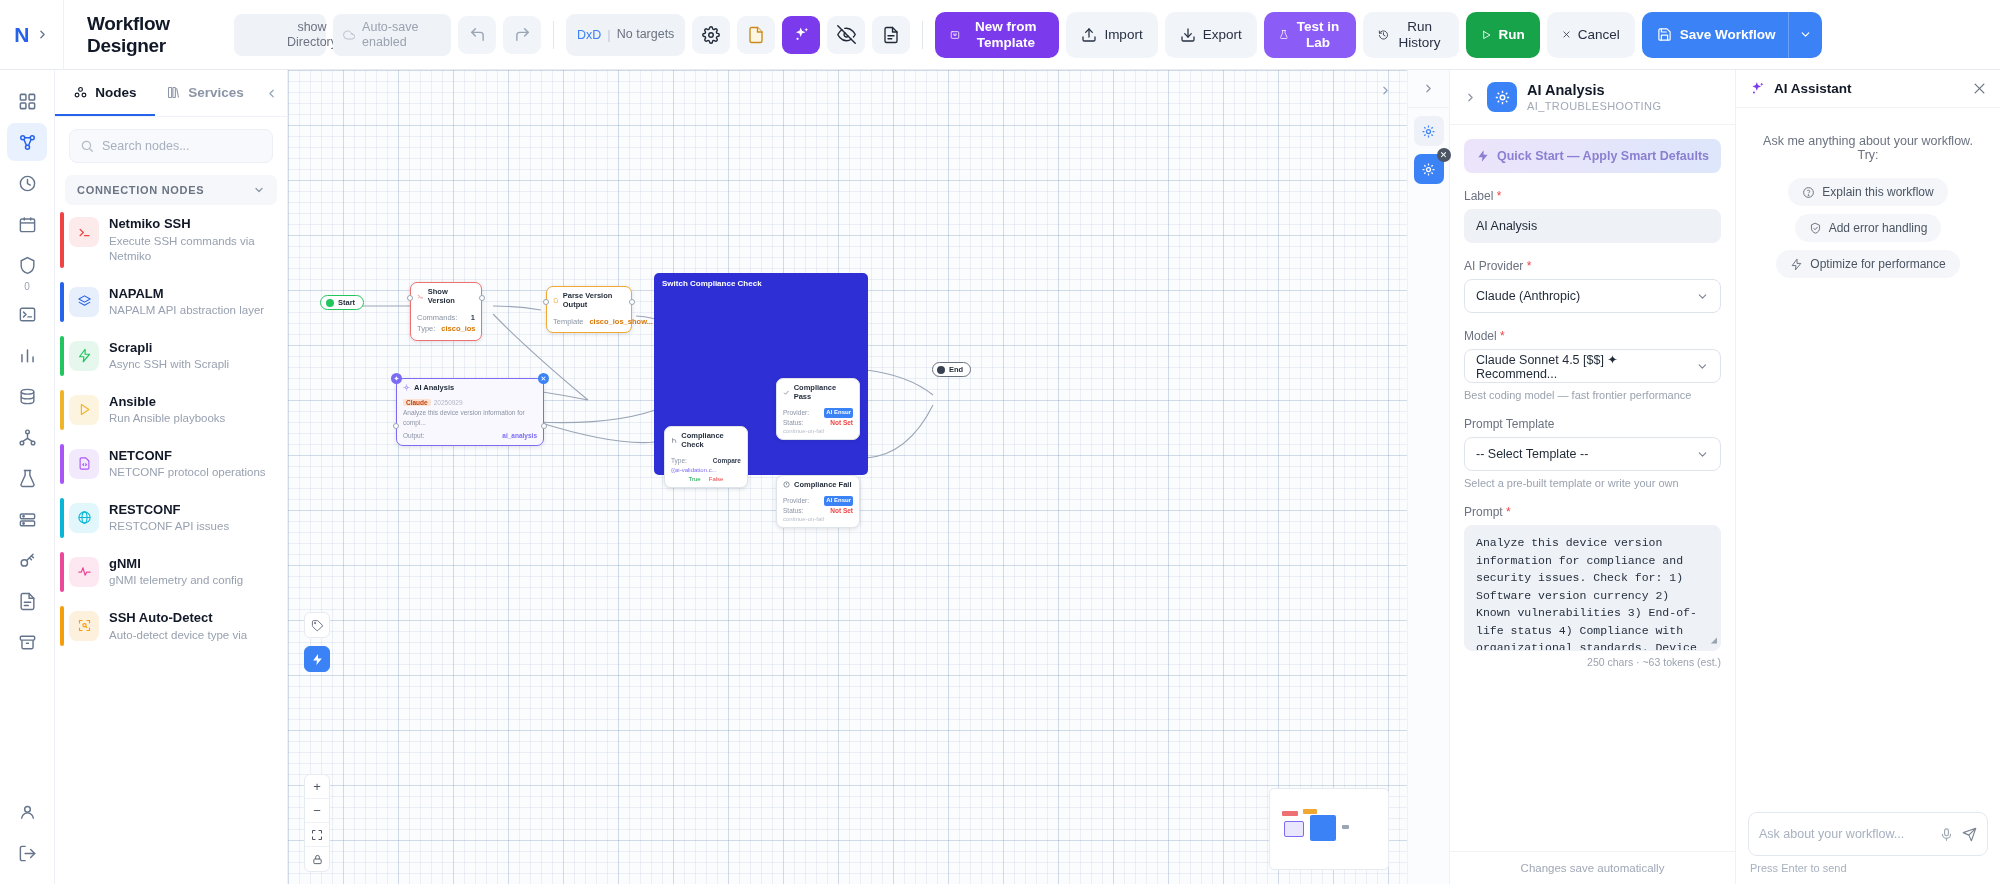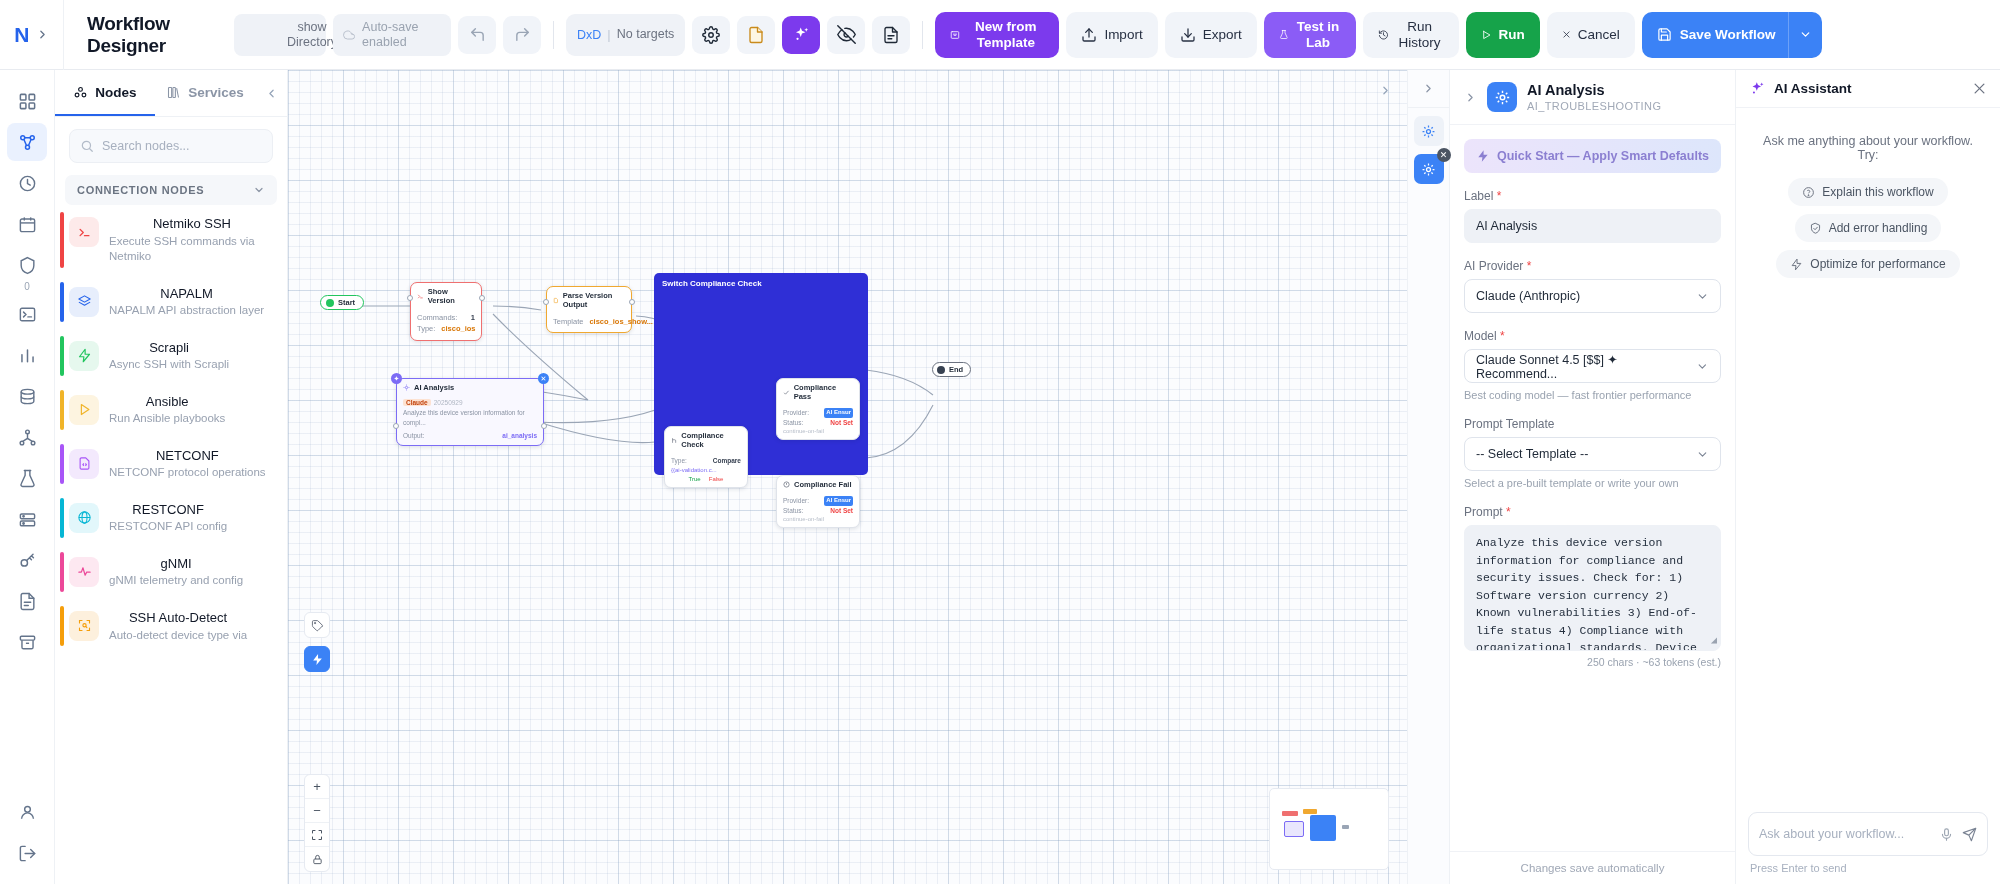--- a/index.html
+++ b/index.html
@@ -78,21 +78,21 @@
   .pal-collapse { width:32px; display:flex; align-items:center; justify-content:center; color:#94a3b8; cursor:pointer; }
   .pal-title { padding:14px 16px; font-size:13.5px; font-weight:700; color:#111827; border-bottom:1px solid #f0f2f6;}
   .pal-search-wrap { padding:12px 14px 8px; }
   .pal-search { background:#f7f9fc; border:1px solid #eceff4; border-radius:8px; height:34px; display:flex; align-items:center; gap:8px; padding:0 10px; color:#a7b0bf; font-size:12.5px; cursor:text;}
   .pal-group { margin:4px 10px 0; background:#f5f7fa; border-radius:7px; height:30px; display:flex; align-items:center; justify-content:space-between; padding:0 12px; cursor:pointer;}
   .pal-group-t { font-size:11px; font-weight:700; letter-spacing:.7px; color:#6b7482; }
   .pal-list { overflow:hidden; flex:1; }
   .node-item { display:flex; align-items:flex-start; gap:10px; padding:10px 12px 10px 14px; position:relative; cursor:grab; }
   .node-item::before { content:""; position:absolute; left:5px; top:7px; bottom:7px; width:3.5px; border-radius:3px; background:var(--accent);}
   .node-ico { width:30px; height:30px; border-radius:8px; display:flex; align-items:center; justify-content:center; flex:0 0 30px; margin-top:2px; }
-  .node-name { font-size:13px; font-weight:400; color:#111827; line-height:1.35;text-align:center; }
+  .node-name { font-size:13px; font-weight:700; color:#111827; line-height:1.35; }
   .node-desc { font-size:11.5px; color:#98a1b0; line-height:1.35; margin-top:1px; }
 
   
   .canvas { flex:1; position:relative; background:#fbfcfe; overflow:hidden; }
   .grid {
     position:absolute; inset:0;
     background-image:
       linear-gradient(to right, rgba(148,170,200,.16) 1px, transparent 1px),
       linear-gradient(to bottom, rgba(148,170,200,.16) 1px, transparent 1px),
       linear-gradient(to right, rgba(148,170,200,.30) 1px, transparent 1px),
@@ -557,21 +557,21 @@
           <div class="node-item" style="--accent: #06b6d4;">
             <div class="node-ico" style="background: rgb(226, 247, 251);">
               <svg width="15" height="15" viewBox="0 0 24 24" fill="none" stroke="#06b6d4" stroke-width="1.7">
                 <circle cx="12" cy="12" r="9"></circle>
                 <ellipse cx="12" cy="12" rx="4" ry="9"></ellipse>
                 <line x1="3" y1="12" x2="21" y2="12"></line>
               </svg>
             </div>
             <div>
               <div class="node-name">RESTCONF</div>
-              <div class="node-desc">RESTCONF API config</div>
+              <div class="node-desc">RESTCONF API issues</div>
             </div>
           </div>
           <div class="node-item" style="--accent: #ec4899;">
             <div class="node-ico" style="background: rgb(253, 232, 241);">
               <svg width="15" height="15" viewBox="0 0 24 24" fill="none" stroke="#ec4899" stroke-width="1.9" stroke-linecap="round" stroke-linejoin="round">
                 <polyline points="3 13 7 13 9.5 6 13 18 15.5 13 21 13"></polyline>
               </svg>
             </div>
             <div>
               <div class="node-name">gNMI</div>

